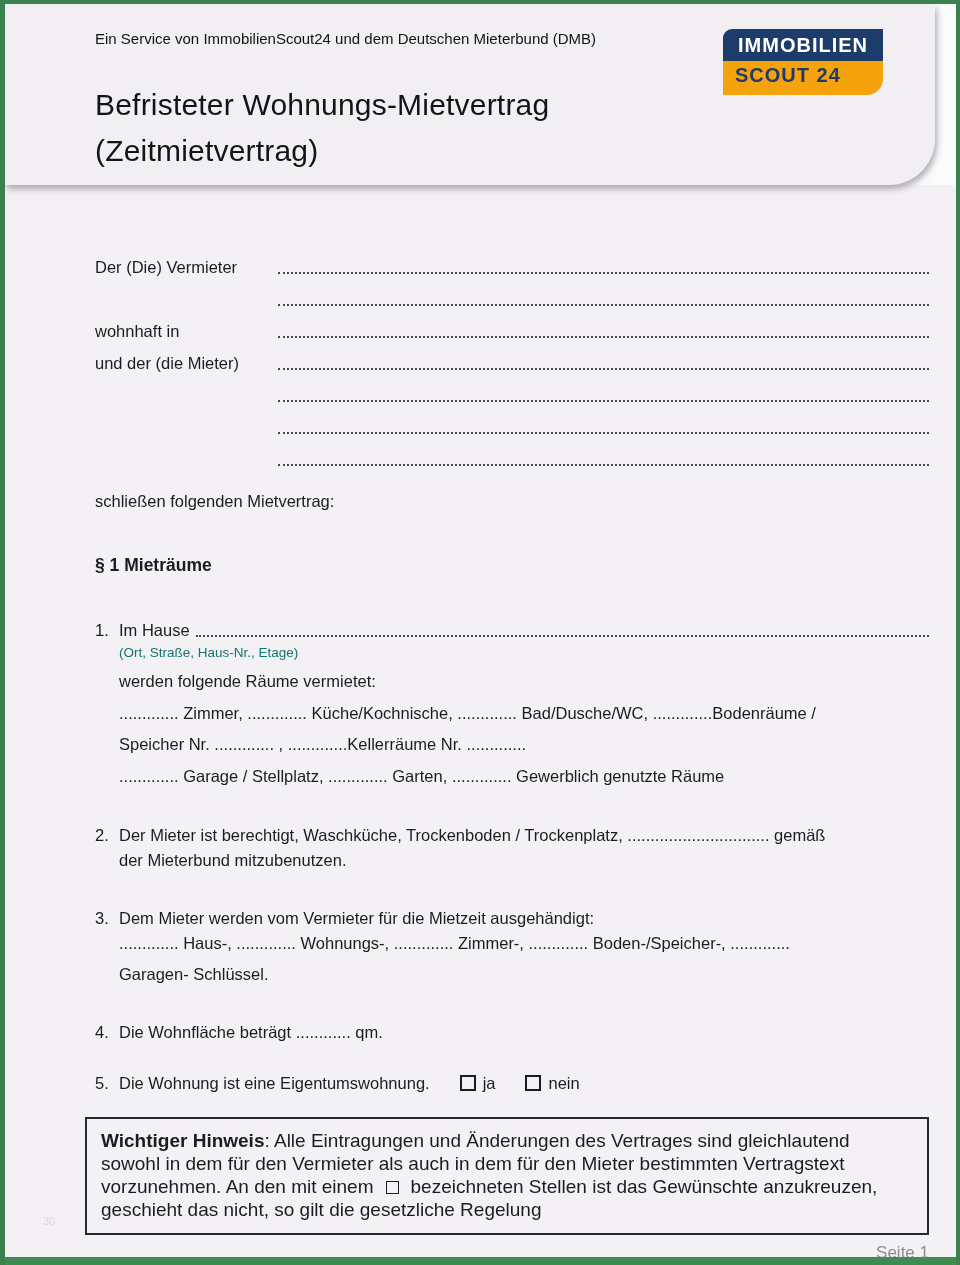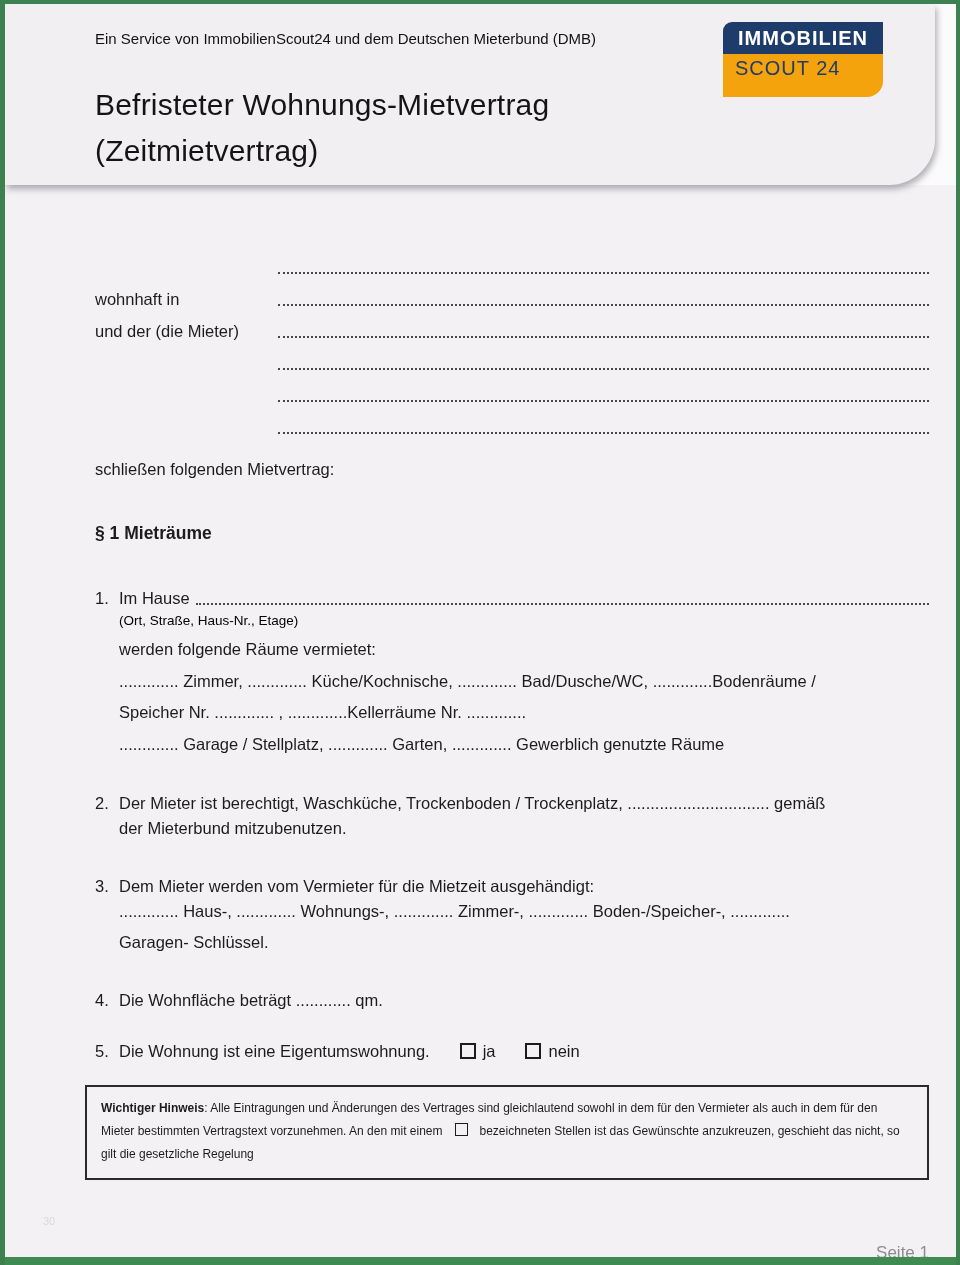--- a/index.html
+++ b/index.html
@@ -40,40 +40,40 @@
     position: absolute;
     left: 90px; top: 78px;
     font-size: 30px;
     font-weight: normal;
     line-height: 46px;
     color: #141416;
     letter-spacing: 0.2px;
   }
   .logo {
     position: absolute;
-    right: 52px; top: 18px;
+    right: 52px; top: 25px;
     width: 160px;
   }
   .logo-top {
     background: #1e3c6b;
     color: #ffffff;
     font-weight: bold;
     font-size: 20px;
     letter-spacing: 1px;
     text-align: center;
     padding: 5px 8px 4px 8px;
     border-radius: 9px 0 0 0;
   }
   .logo-bottom {
     background: #f5a30d;
     color: #1e3c6b;
-    font-weight: normal;
+    font-weight: bold;
     font-size: 20px;
     letter-spacing: 1px;
-    padding: 3px 8px 17px 12px;
+    padding: 3px 8px 8px 12px;
     border-radius: 0 0 16px 0;
   }
 
   
   .body-zone {
     padding: 0 27px 0 90px;
   }
 
   .parties { margin-top: 60px; }
   .party-row {
@@ -96,21 +96,21 @@
     font-weight: bold;
   }
 
   .item { font-size: 16.5px; }
   .item-row { display: flex; align-items: flex-end; }
   .num { flex: none; width: 24px; }
   .lead { flex: none; }
   .item-row .dotfill { margin-left: 6px; }
   .indent { margin-left: 24px; }
   .sub { line-height: 31.5px; }
-  .hint { font-size: 13.5px; line-height: 26px; color: #000000; }
+  .hint { font-size: 13.5px; line-height: 26px; color: #0f766e; }
 
   .item1 { margin-top: 38px; }
   .item1 .item-row { height: 26px; }
   .item2 { margin-top: 34px; }
   .item3 { margin-top: 32px; }
   .item4 { margin-top: 32px; }
   .item5 { margin-top: 32px; }
 
   .cbx {
     display: inline-block;
@@ -128,21 +128,21 @@
     vertical-align: -1px;
   }
 
   .notice {
     margin-top: 24px;
     margin-left: -10px;
     margin-right: 0;
     border: 2px solid #2a2a2e;
     background: #f4f1f5;
     padding: 10px 14px 12px 14px;
-    font-size: 12px;
+    font-size: 19px;
     line-height: 23px;
   }
   .notice-title { font-weight: bold; }
 
   .watermark {
     position: absolute;
     left: 38px; bottom: 38px;
     font-size: 11px;
     color: #dbd8de;
   }
@@ -172,20 +172,24 @@
         <div class="logo-bottom">SCOUT 24</div>
       </div>
       <h1 class="title"><span>Befristeter Wohnungs-Mietvertrag</span><br><span>(Zeitmietvertrag)</span></h1>
     </div>
   </div>
 
   <div class="body-zone">
 
     <div class="parties">
       <div class="party-row">
+        <span class="party-label">Der (Die) Vermieter</span>
+        <span class="dotfill"></span>
+      </div>
+      <div class="party-row">
         <span class="party-label"></span>
         <span class="dotfill"></span>
       </div>
       <div class="party-row">
         <span class="party-label">wohnhaft in</span>
         <span class="dotfill"></span>
       </div>
       <div class="party-row">
         <span class="party-label">und der (die Mieter)</span>
         <span class="dotfill"></span>

